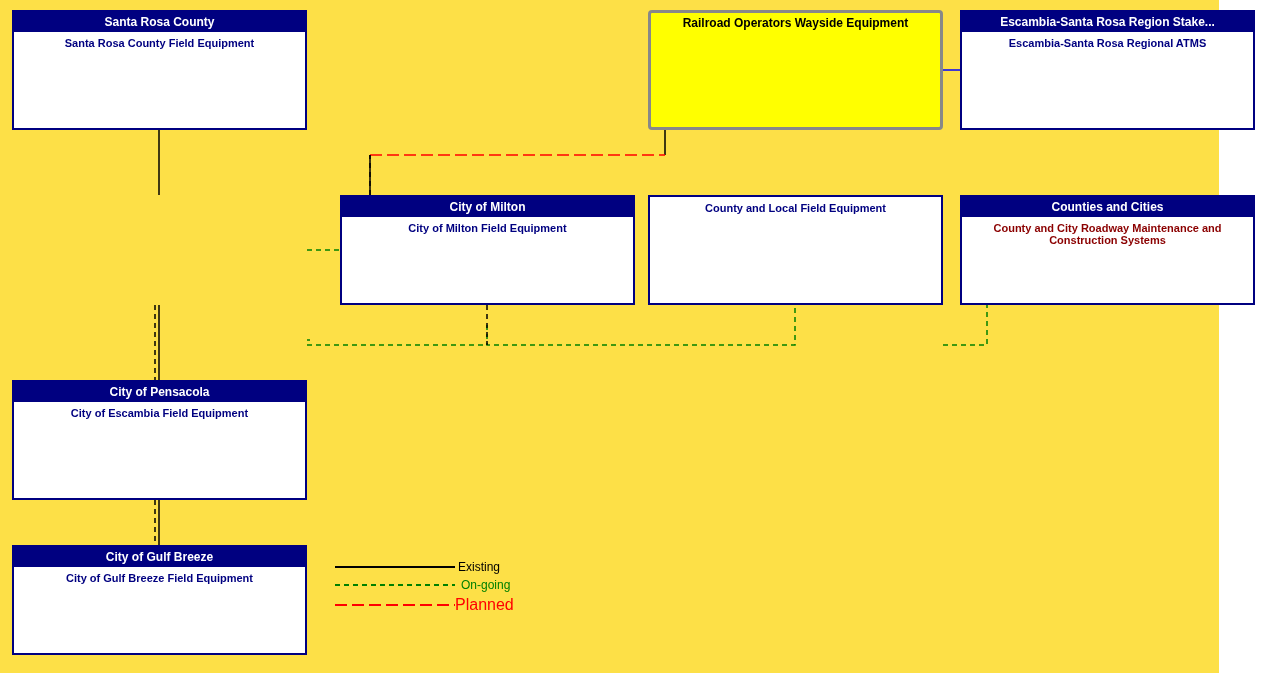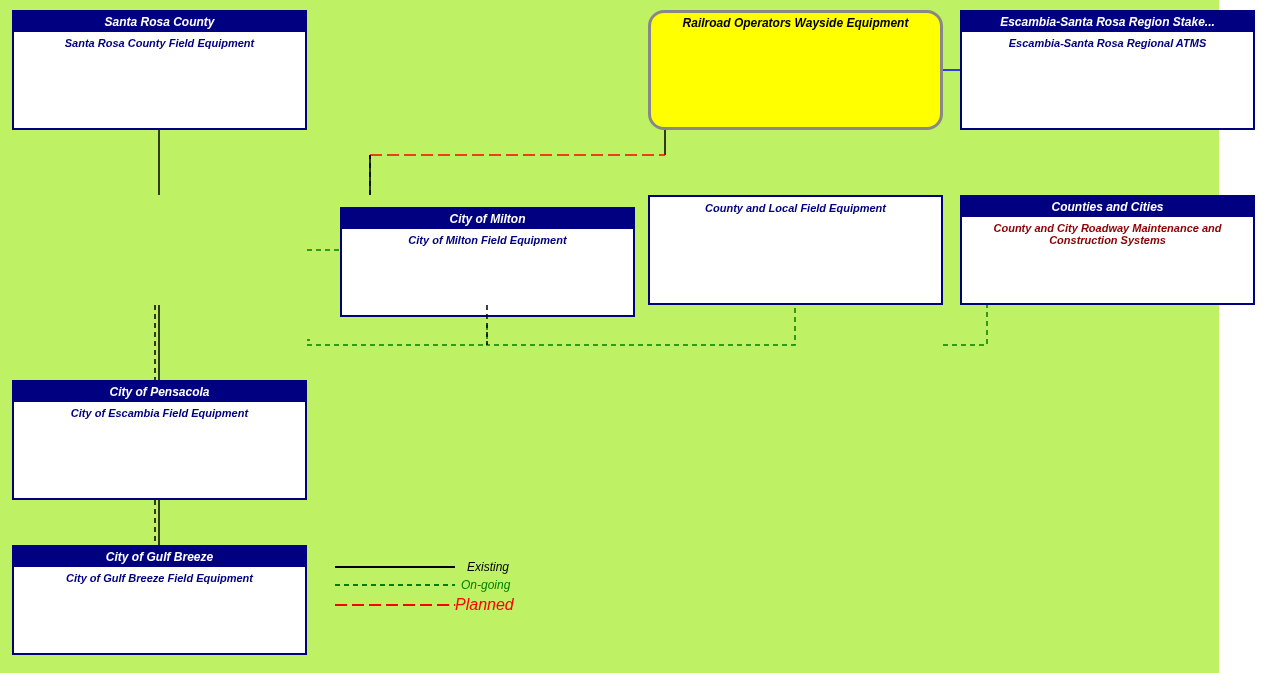--- a/index.html
+++ b/index.html
@@ -8,22 +8,21 @@
       font-family: Arial, sans-serif;
       width: 1267px;
       height: 673px;
       overflow: hidden;
       position: relative;
     }
     .diagram-container {
       position: relative;
       width: 1219px;
       height: 673px;
-      background: #bef264;
-      font-style: italic;
+      background: #fde047;
     }
     .node {
       position: absolute;
       border: 2px solid navy;
       background: white;
     }
     .node-header {
       background: navy;
       color: white;
       font-size: 12px;
@@ -33,21 +32,21 @@
     }
     .node-body {
       padding: 5px;
       font-size: 11px;
       color: navy;
       font-weight: bold;
       text-align: center;
     }
     .node-railroad {
       border: 3px solid #888;
-      border-radius: 16px;
+      border-radius: 4px;
       background: yellow;
     }
     .node-railroad .node-header {
       background: transparent;
       color: black;
       border-radius: 15px 15px 0 0;
     }
     .node-railroad .node-body {
       background: yellow;
       color: black;
@@ -93,21 +92,21 @@
     <div class="node-header">Railroad Operators Wayside Equipment</div>
     <div class="node-body"></div>
   </div>
 
   <div class="node" style="left:960px; top:10px; width:295px; height:120px;">
     <div class="node-header">Escambia-Santa Rosa Region Stake...</div>
     <div class="node-body">Escambia-Santa Rosa Regional ATMS</div>
   </div>
 
 
-  <div class="node" style="left:340px; top:207px; width:295px; height:110px;">
+  <div class="node" style="left:340px; top:195px; width:295px; height:110px;">
     <div class="node-header">City of Milton</div>
     <div class="node-body">City of Milton Field Equipment</div>
   </div>
 
   <div class="node" style="left:648px; top:195px; width:295px; height:110px;">
     <div class="node-body">County and Local Field Equipment</div>
   </div>
 
   <div class="node" style="left:960px; top:195px; width:295px; height:110px;">
     <div class="node-header">Counties and Cities</div>
@@ -156,21 +155,21 @@
     <line x1="155" y1="500" x2="155" y2="545" stroke="black" stroke-width="1.5" stroke-dasharray="5,4"></line>
 
     <polyline points="307,250 340,250" fill="none" stroke="green" stroke-width="1.5" stroke-dasharray="5,4"></polyline>
   </svg>
 
   <div class="legend" style="position:absolute; bottom:55px; left:335px;">
     <div class="legend-item">
       <svg width="120" height="8">
         <line x1="0" y1="4" x2="120" y2="4" stroke="black" stroke-width="2"></line>
       </svg>
-      <span class="legend-label" style="margin-left:12px; font-size:12px;">Existing</span>
+      <span class="legend-label" style="margin-left:3px; font-size:12px;">Existing</span>
     </div>
     <div class="legend-item">
       <svg width="120" height="8">
         <line x1="0" y1="4" x2="120" y2="4" stroke="green" stroke-width="2" stroke-dasharray="5,4"></line>
       </svg>
       <span class="legend-label" style="margin-left:6px; font-size:12px; color:green;">On-going</span>
     </div>
     <div class="legend-item">
       <svg width="120" height="8">
         <line x1="0" y1="4" x2="120" y2="4" stroke="red" stroke-width="2" stroke-dasharray="12,5"></line>

